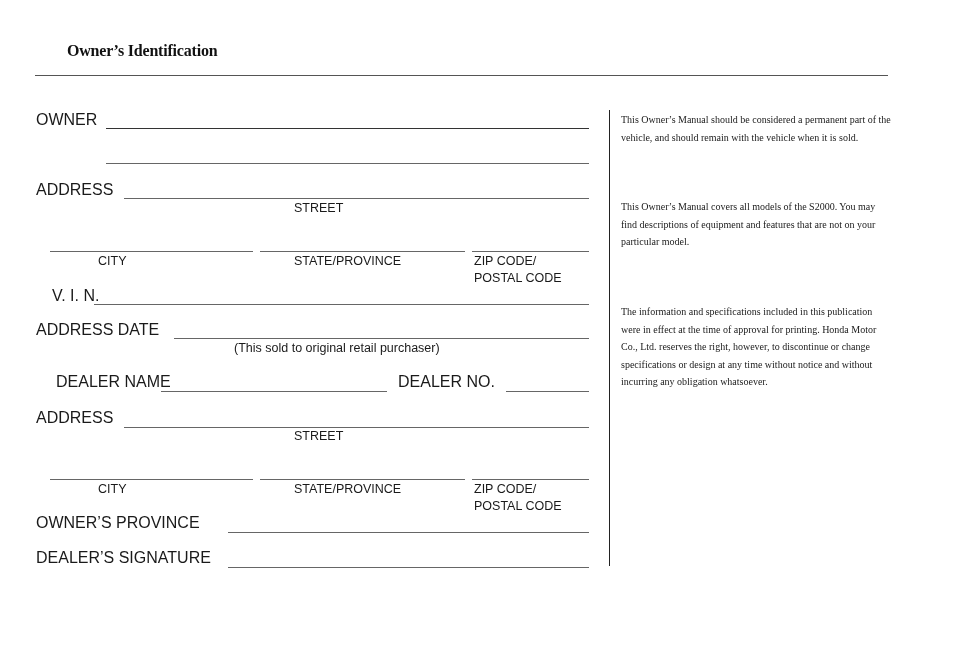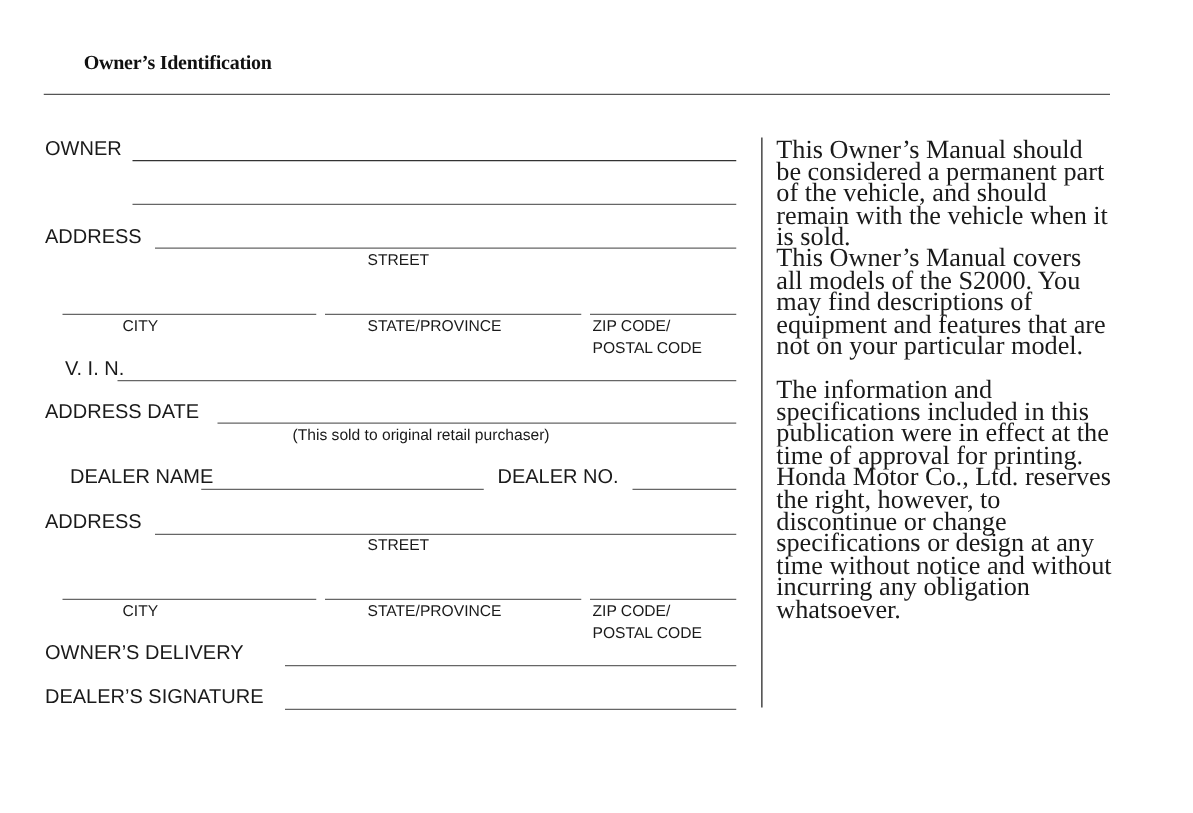--- a/index.html
+++ b/index.html
@@ -4,21 +4,21 @@
   <style>
     html, body { margin:0; padding:0; background:#ffffff; }
     body { width:954px; height:650px; position:relative; overflow:hidden; color:#1a1a1a; }
     .title { position:absolute; left:35px; top:42px; font-family:"Liberation Serif","DejaVu Serif",serif; font-weight:bold; font-size:16px; letter-spacing:-0.2px; color:#111;margin-left:32px; }
     .rule { position:absolute; left:35px; top:75px; width:853px; height:1px; background:#555; }
     .vdiv { position:absolute; left:609px; top:110px; width:1px; height:456px; background:#222; }
     .lbl { position:absolute; font-family:"Liberation Sans","DejaVu Sans",sans-serif; font-size:16px; color:#1a1a1a; white-space:nowrap; }
     .cap { position:absolute; font-family:"Liberation Sans","DejaVu Sans",sans-serif; font-size:12.5px; color:#1a1a1a; white-space:nowrap; line-height:17px; }
     .line { position:absolute; height:1px; background:#666; }
     .line.dark { background:#333; }
-    .para { position:absolute; left:621px; width:270px; font-family:"Liberation Serif","DejaVu Serif",serif; font-size:21px; line-height:17.6px; color:#1a1a1a; margin:0; }
+    .para { position:absolute; left:621px; width:270px; font-family:"Liberation Serif","DejaVu Serif",serif; font-size:10px; line-height:17.6px; color:#1a1a1a; margin:0; }
   </style>
 </head>
 <body>
 
 <div class="title">Owner’s Identification</div>
 <div class="rule"></div>
 
 <div class="lbl" style="left:36px; top:111px;">OWNER</div>
 <div class="line dark" style="left:106px; top:128px; width:483px;"></div>
 <div class="line" style="left:106px; top:163px; width:483px;"></div>
@@ -56,21 +56,21 @@
 <div class="line" style="left:50px; top:479px; width:203px;"></div>
 <div class="line" style="left:260px; top:479px; width:205px;"></div>
 <div class="line" style="left:472px; top:479px; width:117px;"></div>
 <div class="cap" style="left:98px; top:481px; width:100px;">CITY</div>
 <div class="cap" style="left:294px; top:481px; width:130px;">STATE/PROVINCE</div>
 <div class="cap" style="left:474px; top:481px; width:115px;">
   <div>ZIP CODE/</div>
   <div>POSTAL CODE</div>
 </div>
 
-<div class="lbl" style="left:36px; top:514px;">OWNER’S DELIVERY</div>
+<div class="lbl" style="left:36px; top:514px;">OWNER’S PROVINCE</div>
 <div class="line" style="left:228px; top:532px; width:361px;"></div>
 
 <div class="lbl" style="left:36px; top:549px;text-align:center;">DEALER’S SIGNATURE</div>
 <div class="line" style="left:228px; top:567px; width:361px;"></div>
 
 <div class="vdiv"></div>
 
 <p class="para" style="top:111px;">This Owner’s Manual should be considered a permanent part of the vehicle, and should remain with the vehicle when it is sold.</p>
 <p class="para" style="top:198px;">This Owner’s Manual covers all models of the S2000. You may find descriptions of equipment and features that are not on your particular model.</p>
 <p class="para" style="top:303px;">The information and specifications included in this publication were in effect at the time of approval for printing. Honda Motor Co., Ltd. reserves the right, however, to discontinue or change specifications or design at any time without notice and without incurring any obligation whatsoever.</p>

